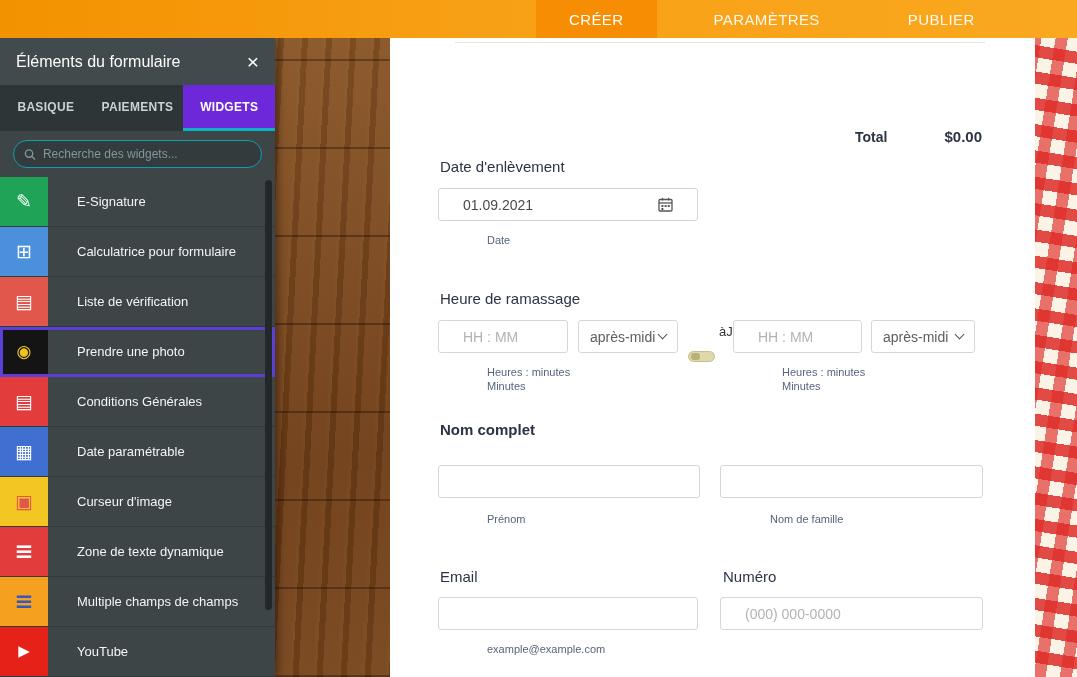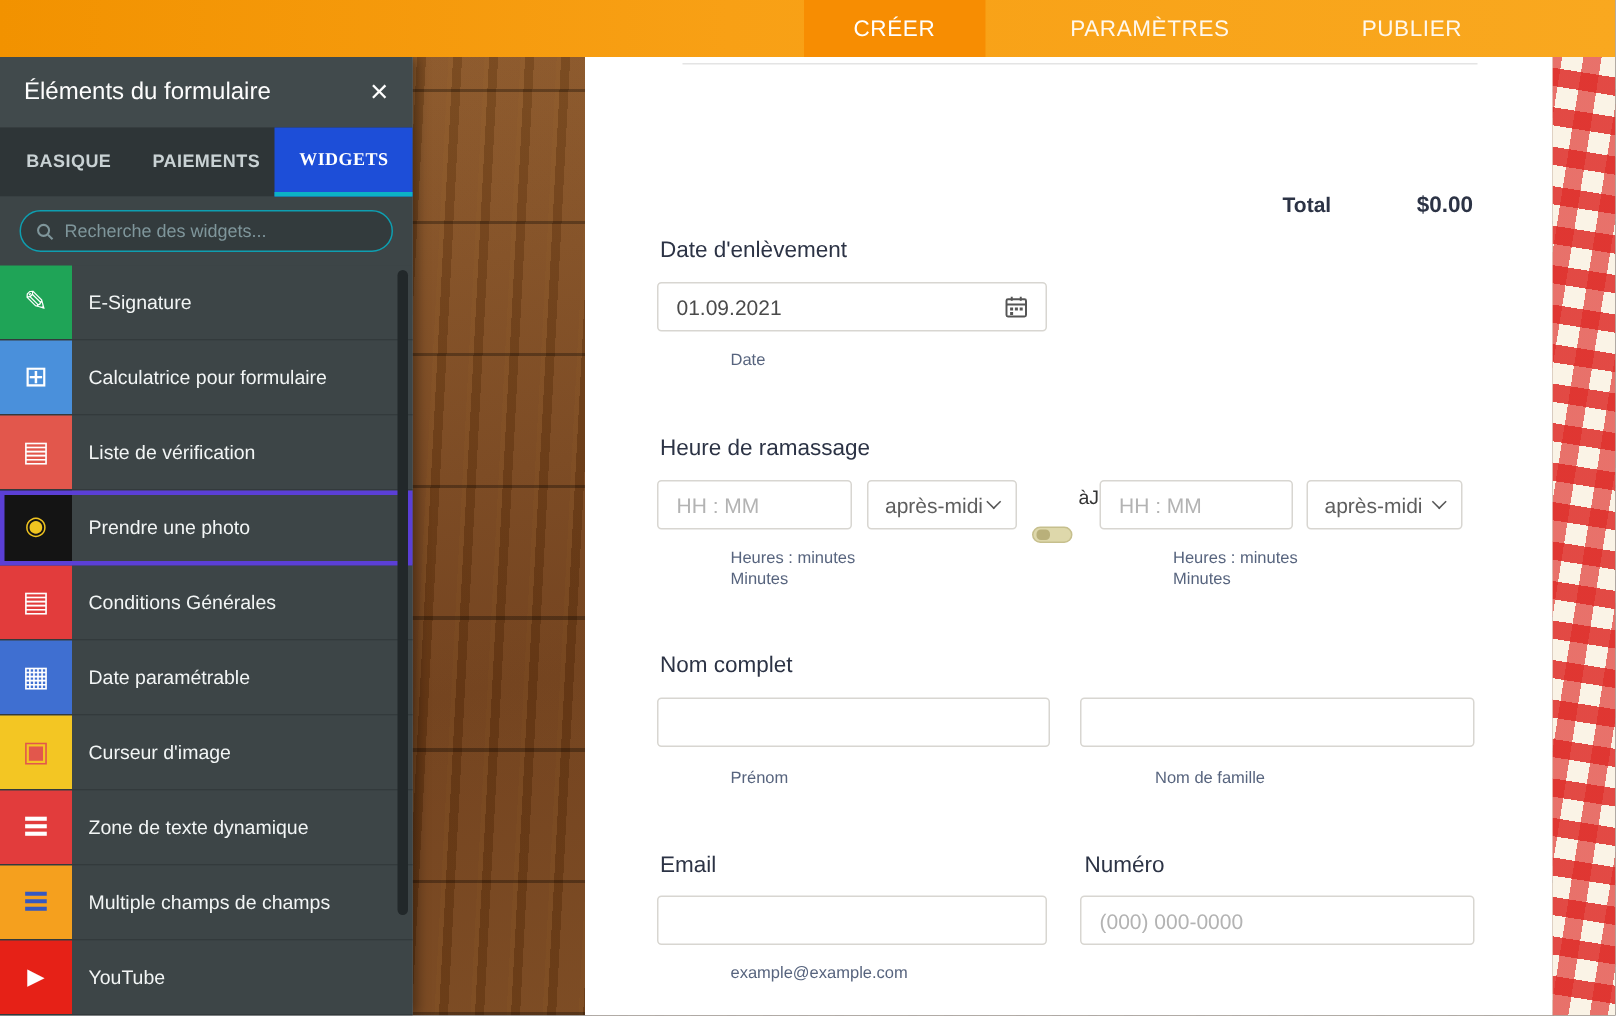--- a/index.html
+++ b/index.html
@@ -34,53 +34,53 @@
   
   .sidebar { position:absolute; left:0; top:38px; width:275px; height:639px; background:#3d4547;
     box-shadow:3px 0 8px rgba(0,0,0,.4); z-index:4; }
   .sb-header { height:47px; display:flex; align-items:center; justify-content:space-between;
     padding:0 16px; background:#414a4c; }
   .sb-title { color:#fdfdfd; font-size:16px; font-weight:400;text-align:right; }
   .sb-close { color:#fff; font-size:21px; line-height:1; cursor:pointer; }
   .sb-tabs { display:flex; height:46px; background:#2e3537; }
   .sb-tab { flex:1; display:flex; align-items:center; justify-content:center; color:#c9d2d4;
     font-size:12px; font-weight:700; letter-spacing:.3px; cursor:pointer; border-bottom:3px solid transparent; }
-  .sb-tab.active { background:#1d4ed8; border-bottom-color:#0cb2c5; color:#fff;font-family:Liberation Serif, serif; }
+  .sb-tab.active { background:#6d28d9; border-bottom-color:#0cb2c5; color:#fff; }
   .sb-search { height:46px; display:flex; align-items:center; padding:0 13px; background:#3d4547; }
   .search-box { flex:1; height:28px; border:1px solid #0e9fb1; border-radius:14px; background:#333b3d;
     display:flex; align-items:center; padding:0 10px; gap:7px; }
   .search-box input { background:transparent; border:0; outline:0; color:#fca5a5; font-size:12px; width:100%; }
   .search-box input::placeholder { color:#7f969b; }
 
   .w-list { position:relative; }
   .w-row { height:50px; display:flex; align-items:center; background:#3d4547;
     border-bottom:1px solid #333a3c; cursor:pointer; }
   .w-icon { width:48px; height:49px; flex:0 0 48px; display:flex; align-items:center; justify-content:center; }
   .glyph { font-family:"DejaVu Sans",sans-serif; font-style:normal; color:#fff; font-size:19px; line-height:1; }
-  .w-label { padding-left:11px; color:#f2f5f5; font-size:13px; }
+  .w-label { padding-left:29px; color:#f2f5f5; font-size:13px; }
   .w-row.selected { outline:3px solid #5b3fd6; outline-offset:-3px; }
   .w-row:nth-child(4) .glyph { color:#f0c420; font-size:17px; }
   .w-row:nth-child(7) .glyph { color:#e2574c; }
   .w-row:nth-child(8) .glyph, .w-row:nth-child(9) .glyph { font-size:23px; font-weight:700; }
   .w-row:nth-child(9) .glyph { color:#3558c0; }
   .w-row:nth-child(10) .glyph { font-size:15px; }
   .sb-scrollbar { position:absolute; right:3px; top:142px; width:7px; height:430px;
     background:#22282a; border-radius:4px; cursor:grab; }
 
   
   .form-card { position:absolute; left:390px; top:38px; width:645px; height:639px; background:#fff; z-index:3; }
   .divider { position:absolute; left:65px; top:4px; width:530px; height:1px; background:#e4e4e4; }
   .total-row { position:absolute; top:42px; right:53px; display:flex; align-items:baseline;margin-top:48px; }
   .total-label { font-size:14px; font-weight:700; color:#2c3345; margin-right:57px; }
   .total-value { font-size:15px; font-weight:700; color:#2c3345; }
 
   .f-label { position:absolute; font-size:15px; font-weight:500; color:#2c3345; }
   .f-sub { position:absolute; font-size:11px; color:#57647e;padding-left:47px; }
   .f-input { position:absolute; height:33px; border:1px solid #d8d6d1; border-radius:3px; background:#fff;
-    display:flex; align-items:center; padding:0 12px; font-size:14px; color:#4a4a4a; cursor:text; }
+    display:flex; align-items:center; padding:0 24px; font-size:14px; color:#4a4a4a; cursor:text; }
   .f-input input { border:0; outline:0; width:100%; font-size:14px; color:#4a4a4a; background:transparent;
     font-family:"Liberation Sans",sans-serif; }
   .f-input input::placeholder { color:#b3b3b3; }
   .f-select { position:absolute; height:33px; border:1px solid #d8d6d1; border-radius:3px; background:#fff;
     display:flex; align-items:center; justify-content:space-between; padding:0 11px; font-size:14px;
     color:#5e5e5e; cursor:pointer; }
   .chev { width:7px; height:7px; border-right:1.6px solid #555; border-bottom:1.6px solid #555;
     transform:rotate(45deg); margin-top:-4px; }
   .cal-icon { margin-left:auto; display:flex; }
   .ajusq { position:absolute; left:297px; top:287px; width:42px; font-size:13px; color:#333; line-height:14px;margin-left:32px; }
@@ -233,21 +233,21 @@
     </div>
     <div class="f-select" style="left:481px;top:282px;width:104px;">
       <span>après-midi</span>
       <span class="chev"></span>
     </div>
     <div class="f-sub" style="left:50px;top:328px;">Heures : minutes</div>
     <div class="f-sub" style="left:50px;top:342px;">Minutes</div>
     <div class="f-sub" style="left:345px;top:328px;">Heures : minutes</div>
     <div class="f-sub" style="left:345px;top:342px;">Minutes</div>
 
-    <div class="f-label" style="left:50px;top:397px;">Nom complet</div>
+    <div class="f-label" style="left:50px;top:383px;font-weight:bold;">Nom complet</div>
     <div class="f-input" style="left:48px;top:427px;width:262px;">
       <input type="text" style="">
     </div>
     <div class="f-input" style="left:330px;top:427px;width:263px;">
       <input type="text" style="">
     </div>
     <div class="f-sub" style="left:50px;top:475px;">Prénom</div>
     <div class="f-sub" style="left:333px;top:475px;">Nom de famille</div>
 
     <div class="f-label" style="left:50px;top:530px;">Email</div>

